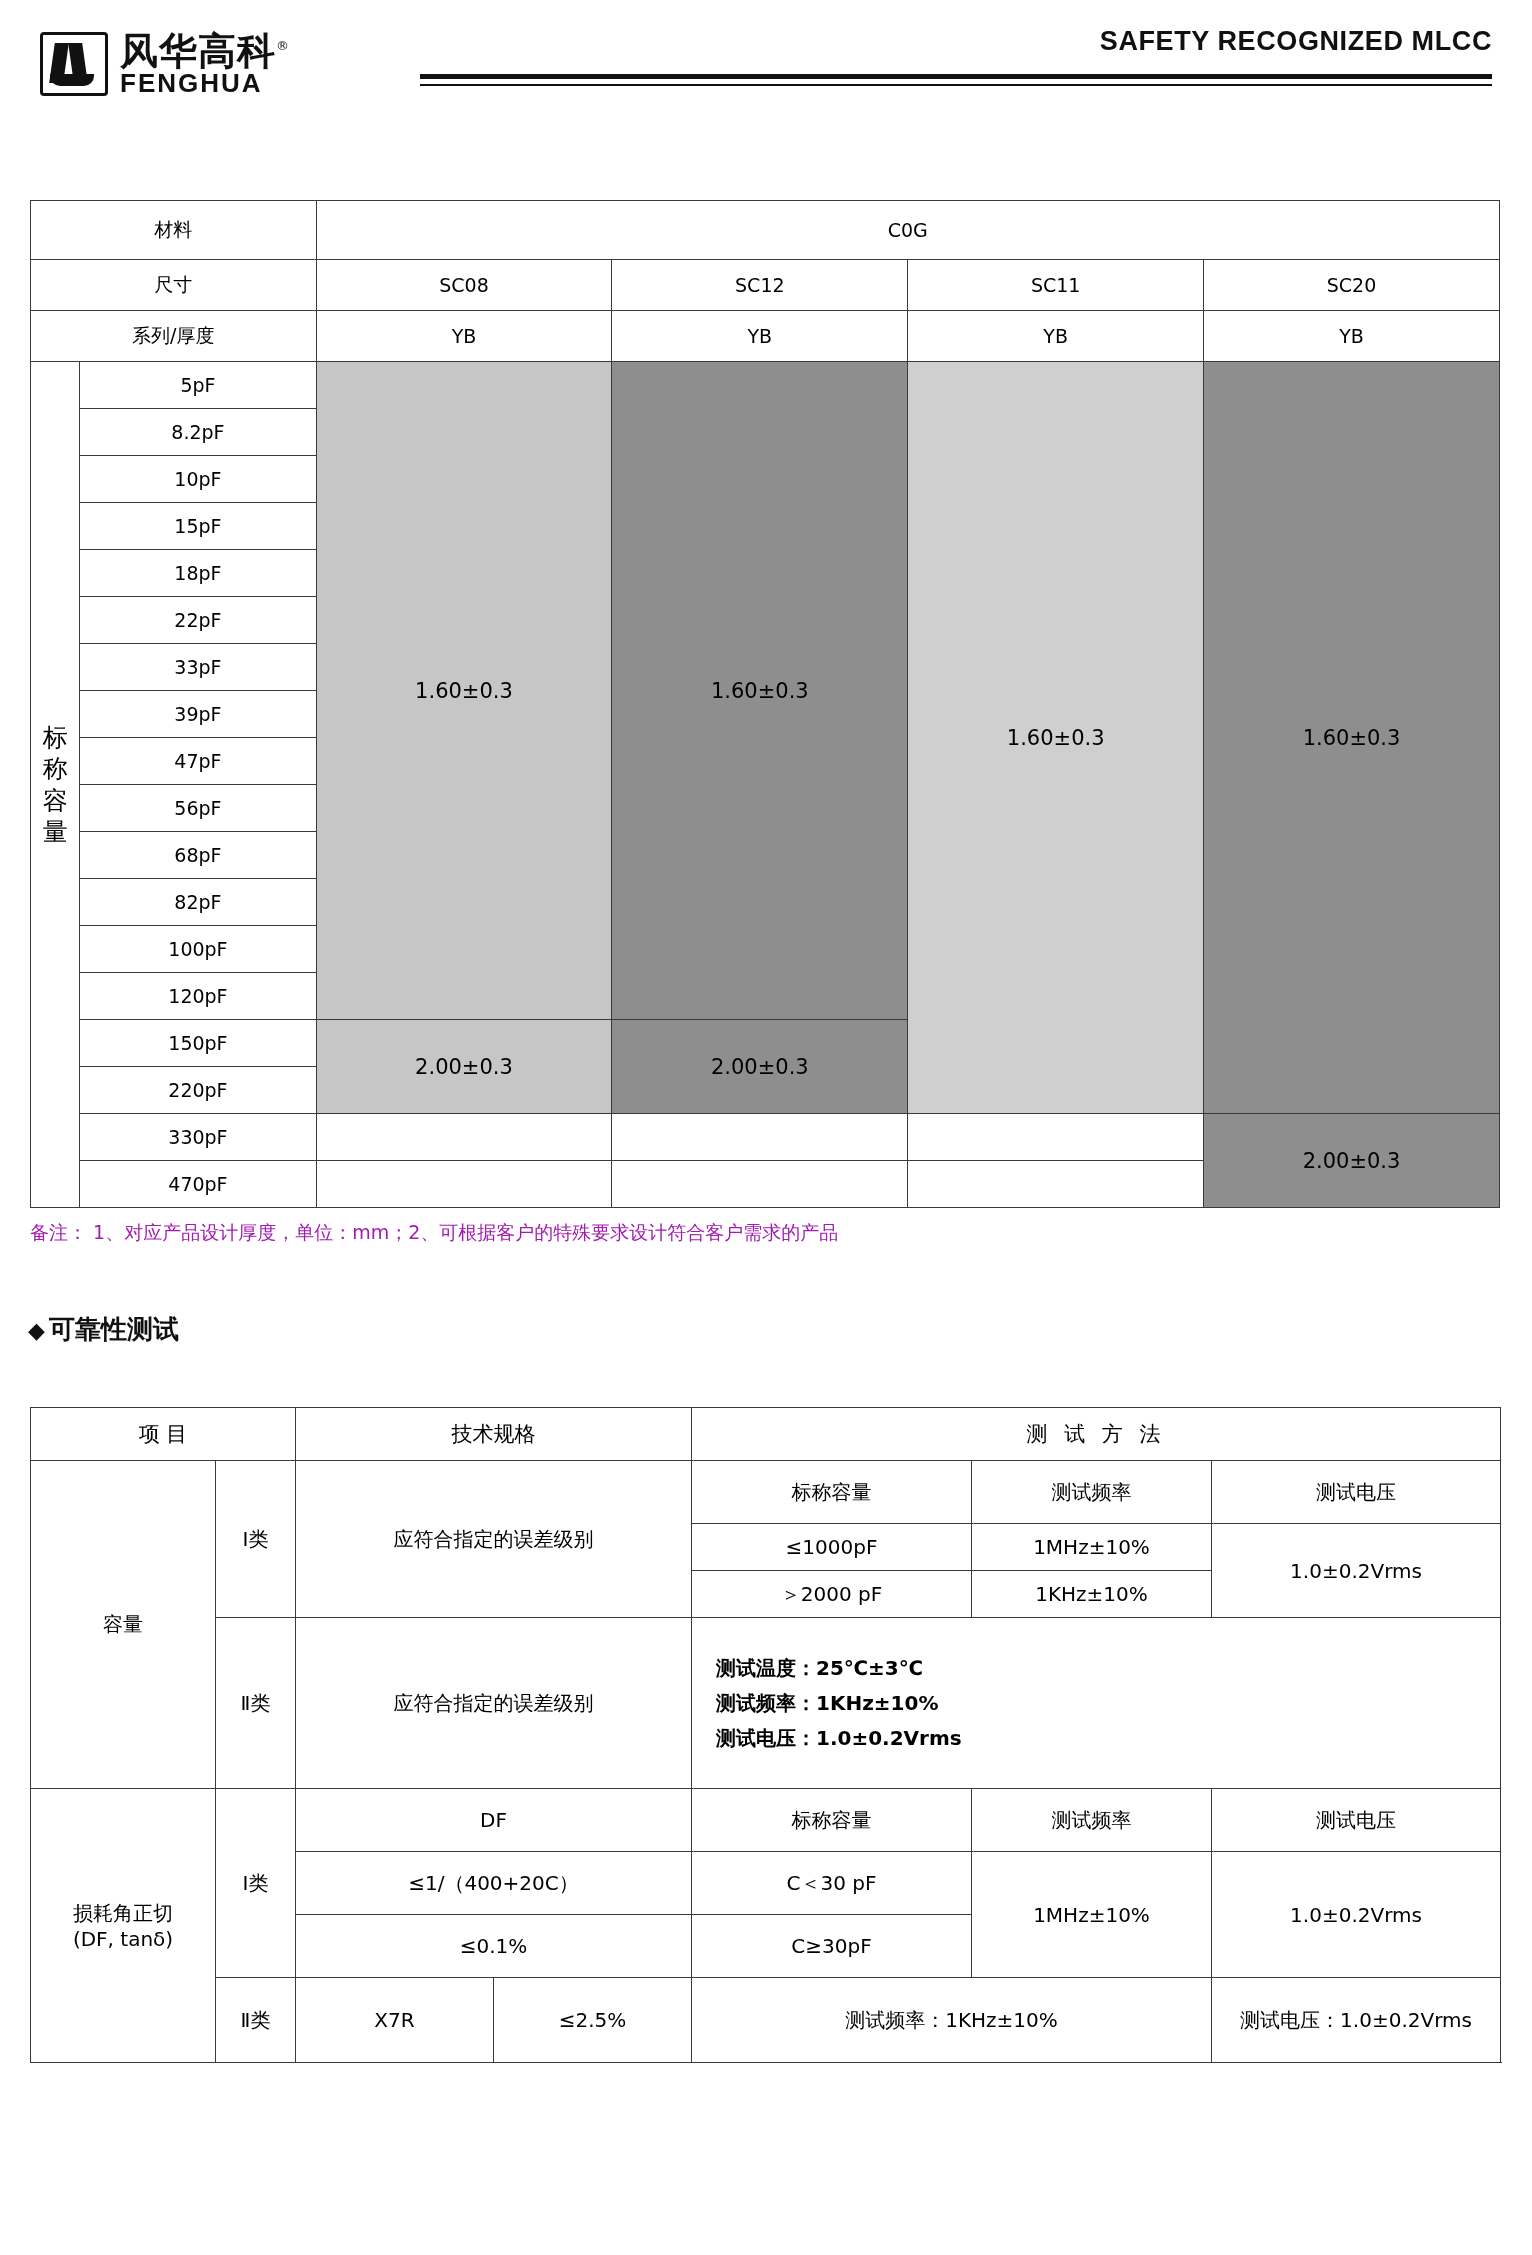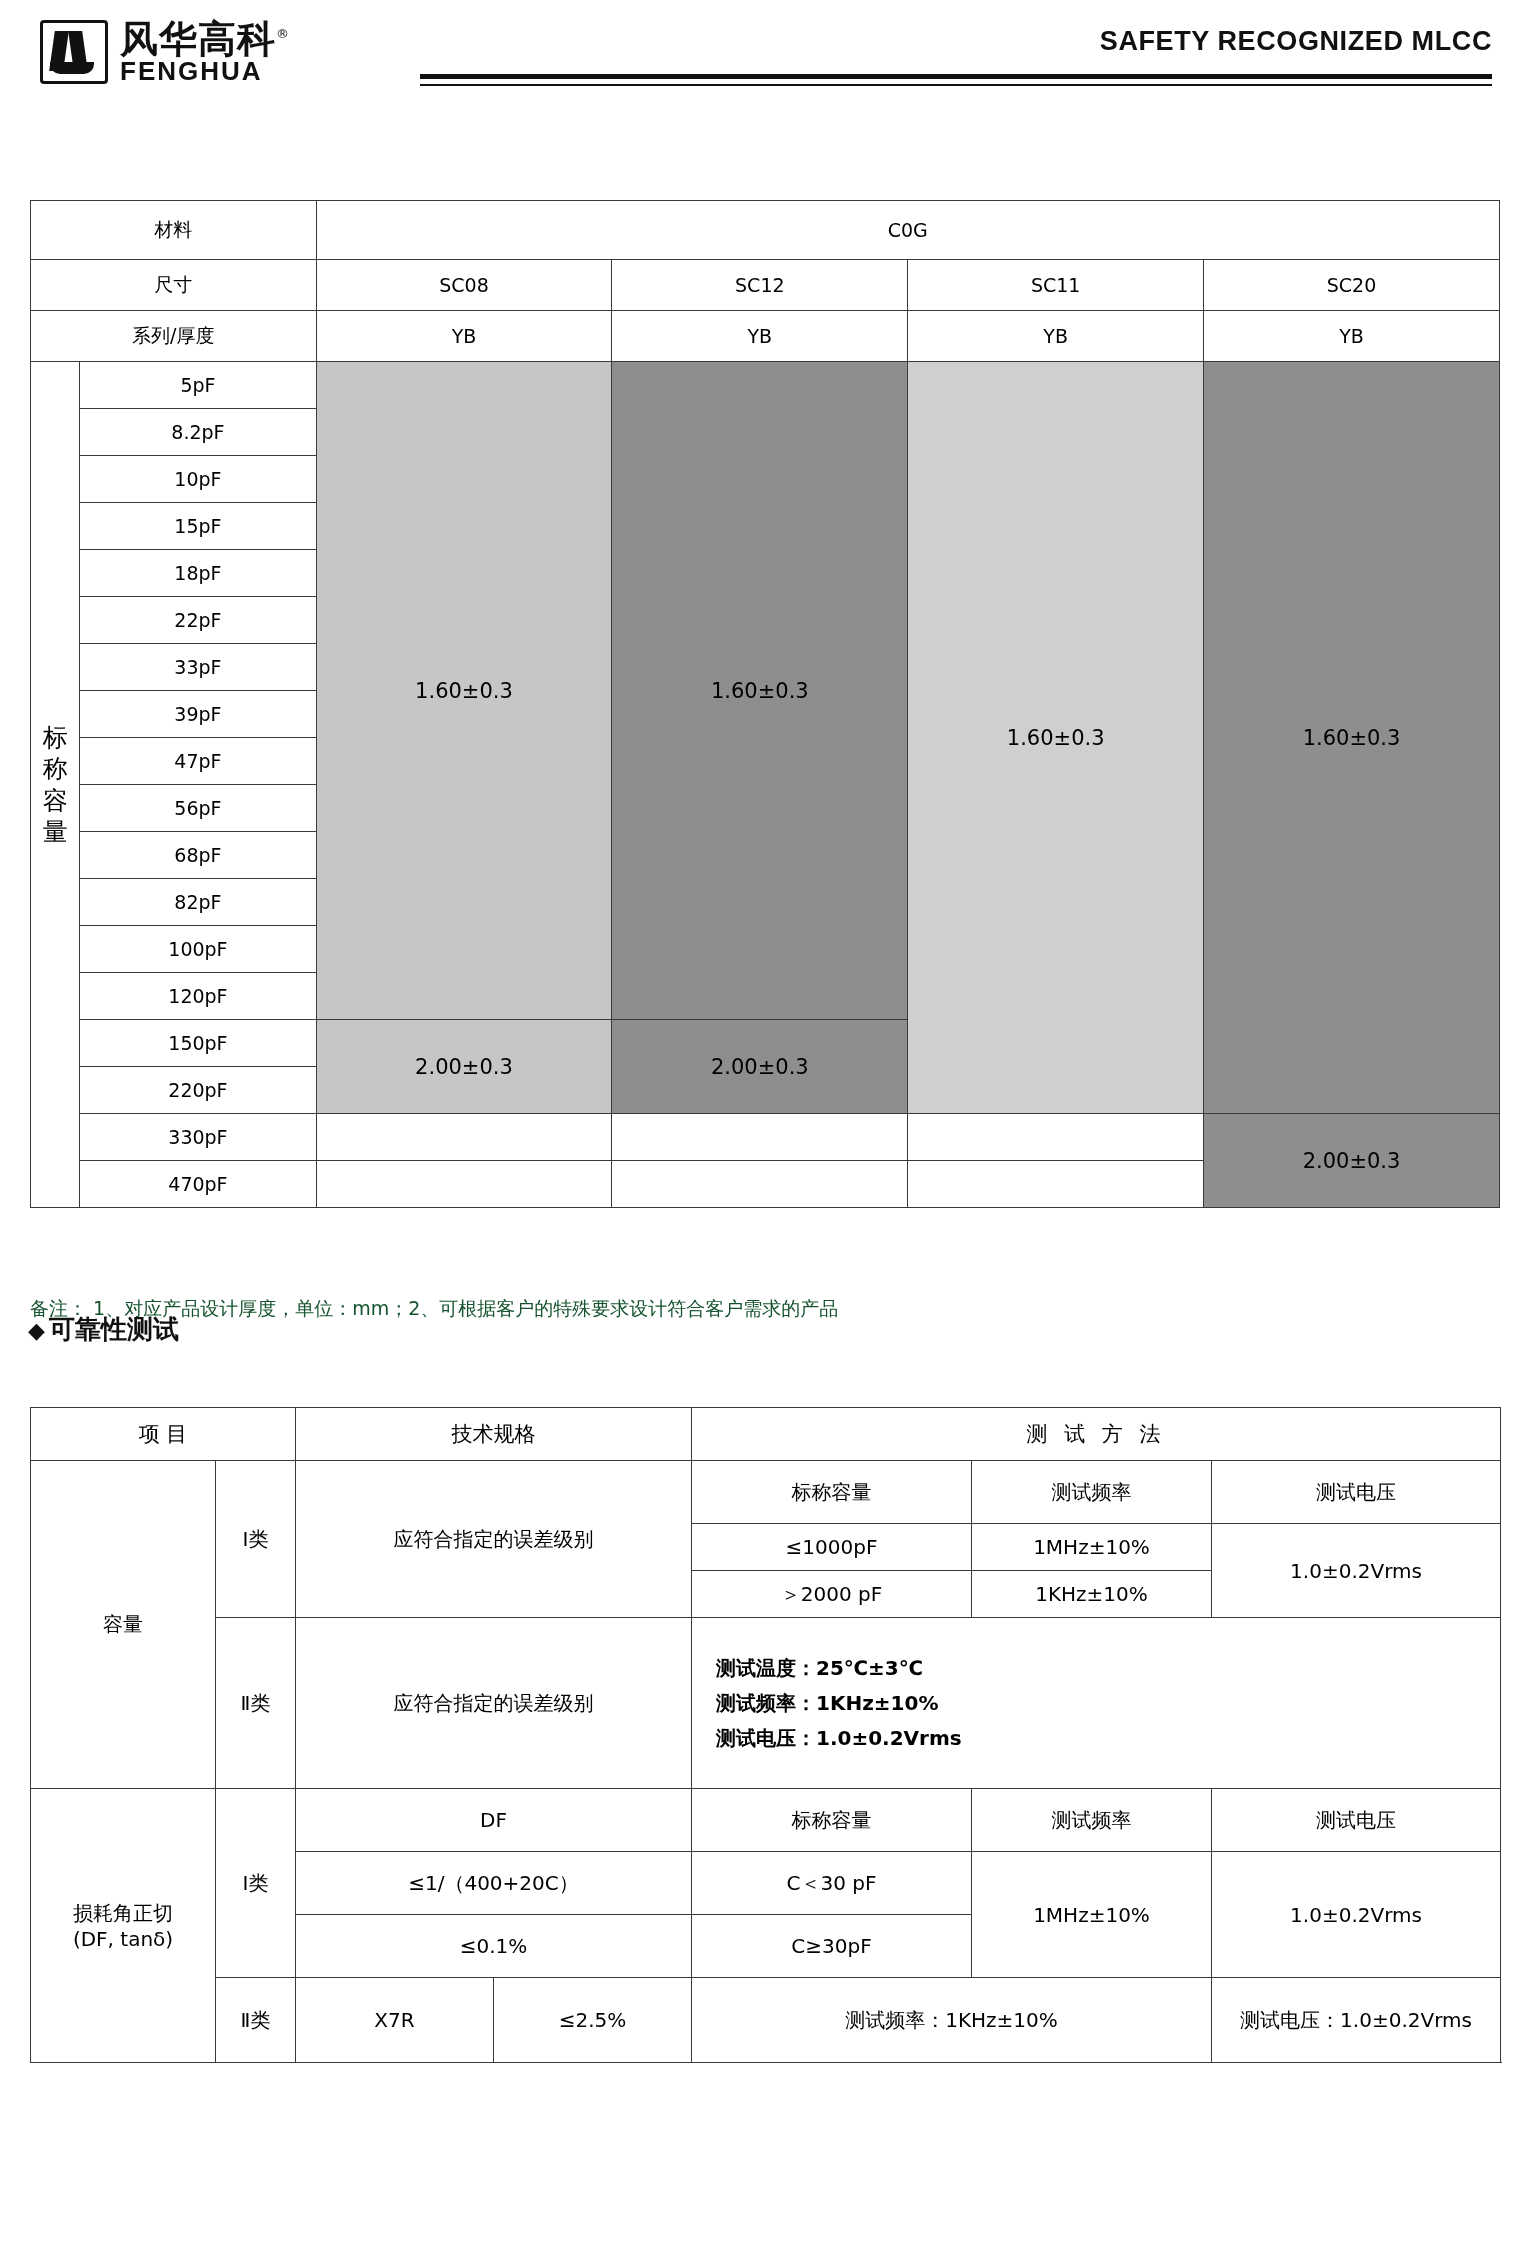--- a/index.html
+++ b/index.html
@@ -29,21 +29,21 @@
   }
   .header-inner {
     display: flex;
     align-items: flex-start;
     height: 100%;
     position: relative;
   }
   .logo-block {
     display: flex;
     align-items: center;
-    padding-top: 20px;
+    padding-top: 32px;
     flex: none;
   }
   .logo-mark {
     width: 62px;
     height: 58px;
     background: #ffffff;
     border: 3px solid #111;
     border-radius: 4px;
     position: relative;
     margin-right: 12px;
@@ -168,24 +168,24 @@
   .grey-b { background: #8e8e8e; }
   .grey-c { background: #cfcfcf; }
   .grey-d { background: #8e8e8e; }
   .val-cell { font-size: 21px; }
   .cap-cell { font-size: 19px; }
 
   
   .note {
     position: absolute;
     left: 30px;
-    top: 1296px;
+    top: 1220px;
     font-size: 19px;
     font-family: "DejaVu Sans", "Liberation Sans", sans-serif;
-    color: #14532d;
+    color: #a21caf;
   }
 
   
   .section-title {
     position: absolute;
     left: 28px;
     top: 1312px;
     font-size: 26px;
     font-weight: bold;
     color: #111;

